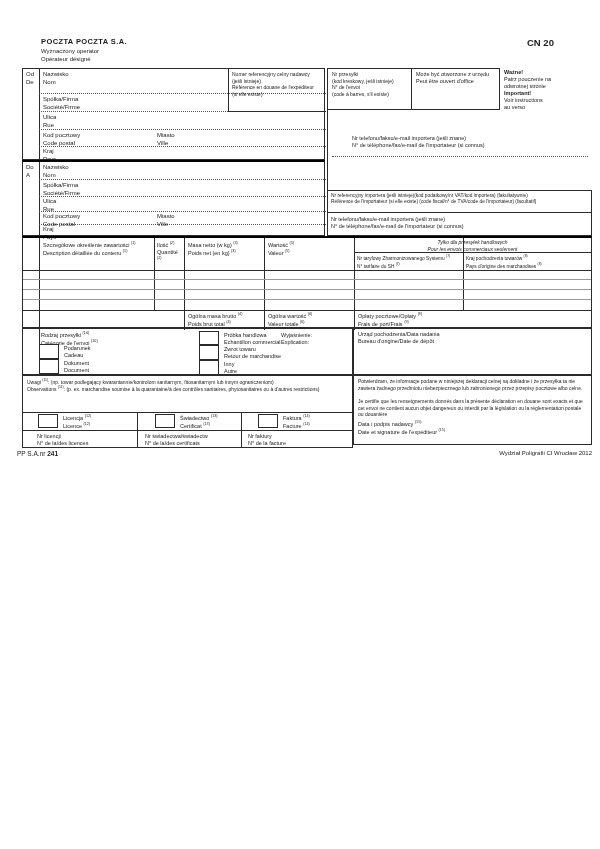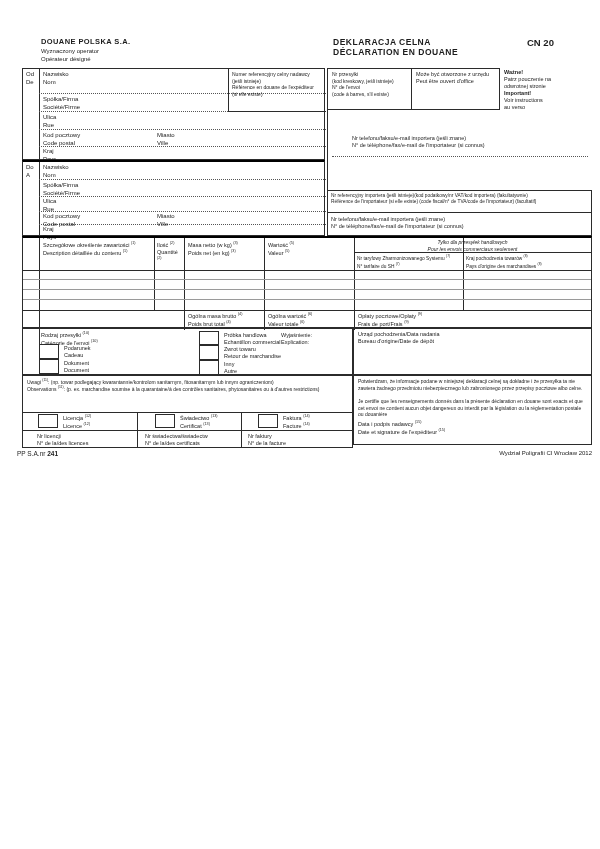--- a/index.html
+++ b/index.html
@@ -27,25 +27,23 @@
   .dotrow { border-bottom: 1px dotted #555; }
   .chk    { border: 1px solid #2b2b2b; background: #fff; }
   sup { font-size: 68%; }
   .item-row { position: absolute; left: 0; width: 568px; height: 10px; }
 </style>
 </head>
 <body>
 
 <div class="page">
 
-  <div class="abs b" style="left:41px;top:37px;font-size:7.5px;letter-spacing:.4px">DOUANE POLSKA S.A.</div>
+  <div class="abs b" style="left:41px;top:37px;font-size:7.5px;letter-spacing:.4px">POCZTA POCZTA S.A.</div>
   <div class="abs lbl" style="left:41px;top:48px">Wyznaczony operator
 Opérateur désigné</div>
-  <div class="abs b pre" style="left:333px;top:37px;font-size:8.5px;line-height:1.18;letter-spacing:.5px">DEKLARACJA CELNA
-DÉCLARATION EN DOUANE</div>
   <div class="abs b" style="left:527px;top:37px;font-size:9.5px">CN 20</div>
 
   <div class="abs solid" style="left:22px;top:68px;width:303px;height:92px">
     <div class="abs lbl" style="left:3px;top:2px">Od
 De</div>
     <div class="abs vline" style="left:16px;top:0;height:92px"></div>
     <div class="abs dotrow" style="left:16px;top:0;width:287px;height:25px">
       <div class="abs lbl" style="left:4px;top:2px">Nazwisko
 Nom</div>
     </div>

